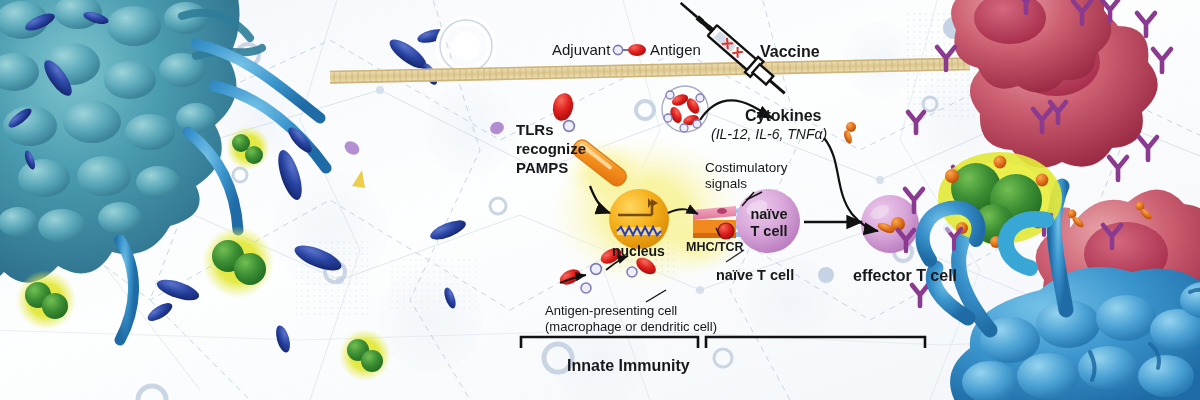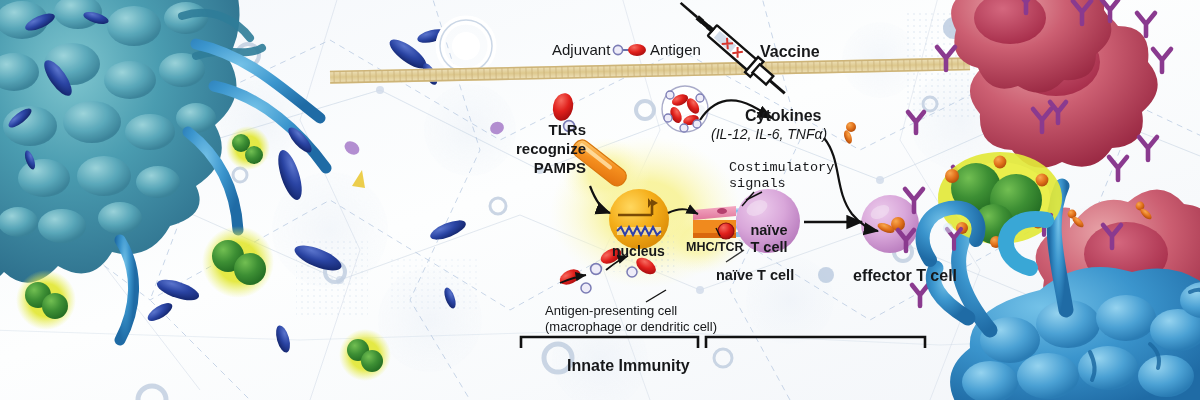--- a/index.html
+++ b/index.html
@@ -4,21 +4,21 @@
 <style>
   html,body{margin:0;padding:0;}
   body{
     width:1200px;height:400px;overflow:hidden;
     font-family:"Liberation Sans","DejaVu Sans",sans-serif;
     background:#ffffff;
   }
   #stage{position:relative;width:1200px;height:400px;overflow:hidden;background:#737373;}
   #stage svg.layer{position:absolute;left:0;top:0;width:1200px;height:400px;}
   .lbl{position:absolute;white-space:nowrap;color:#17181a;}
-  .bold{font-weight:bold;text-align:right;}
+  .bold{font-weight:bold;}
   .ctr{text-align:center;}
 </style>
 </head>
 <body>
 
 <div id="stage">
 
   <svg class="layer" viewBox="0 0 1200 400">
     <defs>
       <linearGradient id="bgGrad" x1="0" y1="0" x2="1" y2="1">
@@ -546,30 +546,30 @@
   <div class="lbl bold" style="left:516px;top:120px;font-size:15px;line-height:19px;">
     <div>TLRs</div>
     <div>recognize</div>
     <div>PAMPS</div>
   </div>
 
   <div class="lbl bold" style="left:745px;top:107px;font-size:16px;">Cytokines</div>
 
   <div class="lbl" style="left:711px;top:126px;font-size:14px;font-style:italic;">(IL-12, IL-6, TNFα)</div>
 
-  <div class="lbl" style="left:729px;top:160px;font-size:13.5px;line-height:16px;font-family:Liberation Mono, monospace;">
+  <div class="lbl" style="left:705px;top:160px;font-size:13.5px;line-height:16px;">
     <div>Costimulatory</div>
     <div>signals</div>
   </div>
 
   <div class="lbl bold" style="left:612px;top:243px;font-size:14px;">nucleus</div>
 
   <div class="lbl bold" style="left:686px;top:240px;font-size:12.5px;">MHC/TCR</div>
 
-  <div class="lbl bold ctr" style="left:742px;top:206px;width:54px;font-size:14.5px;line-height:17px;margin-top:16px;">
+  <div class="lbl bold ctr" style="left:742px;top:206px;width:54px;font-size:14.5px;line-height:17px;">
     <div>naïve</div>
     <div>T cell</div>
   </div>
 
   <div class="lbl bold" style="left:716px;top:267px;font-size:14.5px;">naïve  T cell</div>
 
   <div class="lbl bold" style="left:853px;top:267px;font-size:16px;">effector T cell</div>
 
   <div class="lbl" style="left:545px;top:303px;font-size:13px;line-height:16px;">
     <div>Antigen-presenting cell</div>

